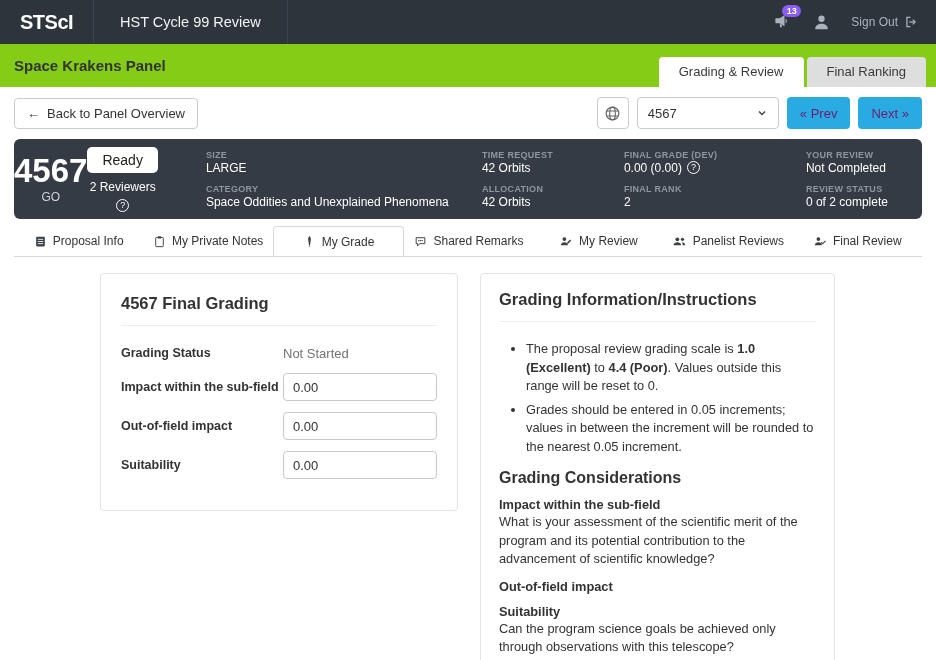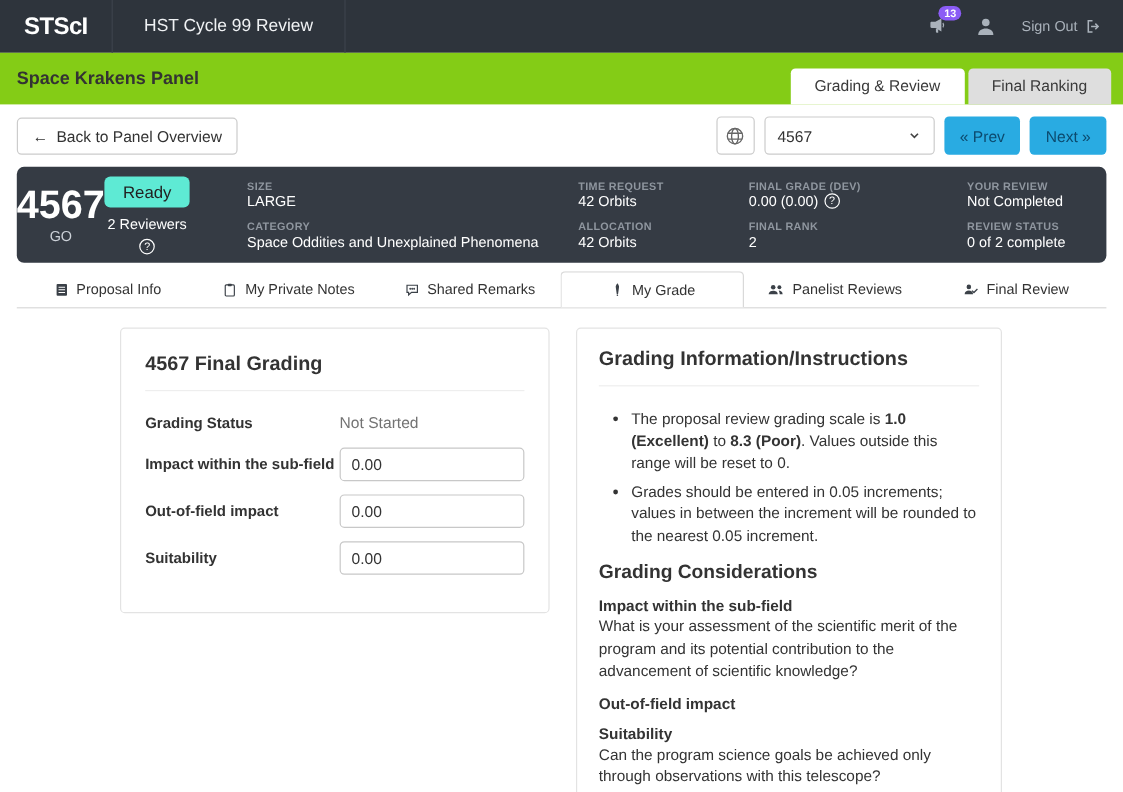--- a/index.html
+++ b/index.html
@@ -24,30 +24,30 @@
   .panel-tabs { align-self:flex-end; display:flex; gap:3px; margin-right:10px; }
   .ptab { height:30px; line-height:30px; padding:0 20px; font-size:13px; color:#3a3a3a; border-radius:4px 4px 0 0; background:#dedede; cursor:pointer; }
   .ptab.active { background:#fff; }
 
   
   .nav-row { display:flex; align-items:center; padding:10px 14px 8px; }
   .btn-outline { display:inline-flex; align-items:center; gap:7px; background:#fff; border:1px solid #ccc; border-radius:4px; padding:0 12px; height:31px; font-size:13px; color:#333; cursor:pointer; }
   .nav-right { margin-left:auto; display:flex; align-items:center; gap:8px; }
   .globe-btn { width:32px; height:32px; display:flex; align-items:center; justify-content:center; background:#fff; border:1px solid #ccc; border-radius:4px; cursor:pointer; }
   .select { width:142px; height:32px; border:1px solid #ccc; border-radius:4px; background:#fff; display:flex; align-items:center; justify-content:space-between; padding:0 10px; font-size:13px; color:#333; cursor:pointer; }
-  .btn-blue { background:#29abe2; color:#0c4a6e; border:none; border-radius:4px; height:32px; padding:0 13px; font-size:13px; cursor:pointer; }
+  .btn-blue { background:#29abe2; color:#701a75; border:none; border-radius:4px; height:32px; padding:0 13px; font-size:13px; cursor:pointer; }
 
   
   .phead { margin:2px 14px 0; background:#353b44; border-radius:6px; height:80px; display:flex; align-items:center; color:#fff; }
   .ph-left { width:100px; text-align:center; }
   .ph-id { font-size:33px; font-weight:700; line-height:1.05; }
   .ph-type { font-size:12px; color:#ccd1d8; margin-top:2px; }
   .ph-div { width:1px; height:58px; background:#4a515b; }
   .ph-status { width:162px; text-align:center; }
-  .ready-btn { background:#5eead4; color:#222; border:none; border-radius:5px; padding:5px 15px; font-size:14px; cursor:pointer; }
+  .ready-btn { background:#ffffff; color:#222; border:none; border-radius:5px; padding:5px 15px; font-size:14px; cursor:pointer; }
   .reviewers { margin-top:7px; font-size:12px; color:#fff; display:flex; align-items:center; justify-content:center; gap:5px;flex-direction:column; }
   .qcircle { display:inline-flex; width:13px; height:13px; border:1px solid currentColor; border-radius:50%; font-size:9px; align-items:center; justify-content:center; line-height:1; }
   .ph-grid { display:grid; grid-template-rows:auto auto; grid-auto-flow:column; grid-auto-columns:max-content; column-gap:16px; row-gap:9px; padding-right:12px; }
   .ph-cell { white-space:nowrap;margin-left:48px; }
   .ph-cell .lbl { font-size:9px; letter-spacing:.3px; color:#8f969f; font-weight:700; text-transform:uppercase; margin-bottom:1px; }
   .ph-cell .val { font-size:12px; color:#fff; display:flex; align-items:center; gap:5px; }
   .ph-grid .c1 { width:212px; }
   .ph-grid .c2 { width:78px; }
   .ph-grid .c3 { width:118px; }
   .ph-grid .c4 { width:92px; }
@@ -232,39 +232,49 @@
     </div>
     <div class="tab">
       <span>
         <svg width="13" height="13" viewBox="0 0 24 24" fill="none" stroke="#3b4148" stroke-width="1.8">
           <rect x="5" y="4.5" width="14" height="17" rx="1.5"></rect>
           <rect x="9" y="2.5" width="6" height="4" rx="1" fill="#3b4148" stroke="none"></rect>
         </svg>
       </span>
       <span>My Private Notes</span>
     </div>
+    <div class="tab active">
+      <span>
+        <svg width="13" height="13" viewBox="0 0 24 24" fill="#3b4148">
+          <path d="M12 2c2.2 3 3 4.5 2.4 6.8L13 19h-2L9.6 8.8C9 6.5 9.8 5 12 2z"></path>
+          <circle cx="12" cy="20.5" r="1.2"></circle>
+        </svg>
+      </span>
+      <span>My Grade</span>
+    </div>
     <div class="tab">
       <span>
         <svg width="13" height="13" viewBox="0 0 24 24" fill="none" stroke="#3b4148" stroke-width="1.8">
           <path d="M4 5h16v11h-9l-4.5 4v-4H4z"></path>
           <circle cx="9" cy="10.5" r="0.6" fill="#3b4148"></circle>
           <circle cx="12" cy="10.5" r="0.6" fill="#3b4148"></circle>
           <circle cx="15" cy="10.5" r="0.6" fill="#3b4148"></circle>
         </svg>
       </span>
       <span>Shared Remarks</span>
     </div>
-    <div class="tab active">
-      <span>
-        <svg width="13" height="13" viewBox="0 0 24 24" fill="#3b4148">
-          <path d="M12 2c2.2 3 3 4.5 2.4 6.8L13 19h-2L9.6 8.8C9 6.5 9.8 5 12 2z"></path>
-          <circle cx="12" cy="20.5" r="1.2"></circle>
-        </svg>
-      </span>
-      <span>My Grade</span>
+    <div class="tab">
+      <span>
+        <svg width="14" height="13" viewBox="0 0 24 24" fill="#3b4148">
+          <circle cx="9" cy="7.5" r="3.5"></circle>
+          <path d="M2.5 19c0-4 3.2-5.8 6.5-5.8s6.5 1.8 6.5 5.8H2.5z"></path>
+          <path d="M14.5 13.5l5-5 2 2-5 5-2.6.6.6-2.6z"></path>
+        </svg>
+      </span>
+      <span>My Review</span>
     </div>
     <div class="tab">
       <span>
         <svg width="15" height="13" viewBox="0 0 26 24" fill="#3b4148">
           <circle cx="9" cy="8" r="3.5"></circle>
           <path d="M2 19c0-4 3.5-5.5 7-5.5s7 1.5 7 5.5H2z"></path>
           <circle cx="18.5" cy="8" r="3"></circle>
           <path d="M17.5 13.2c3 .3 6 1.8 6 5.8h-4.5c0-2.4-.6-4.3-1.5-5.8z"></path>
         </svg>
       </span>
@@ -314,21 +324,21 @@
           <input class="grade-input" type="text" value="0.00" style="">
         </div>
       </div>
 
     </div>
 
     <div class="card info-card">
       <div class="card-title">Grading Information/Instructions</div>
 
       <ul>
-        <li><span>The proposal review grading scale is </span><span class="b">1.0 (Excellent)</span><span> to </span><span class="b">8.3 (Poor)</span><span>. Values outside this range will be reset to 0.</span></li>
+        <li><span>The proposal review grading scale is </span><span class="b">1.0 (Excellent)</span><span> to </span><span class="b">4.4 (Poor)</span><span>. Values outside this range will be reset to 0.</span></li>
         <li>Grades should be entered in 0.05 increments; values in between the increment will be rounded to the nearest 0.05 increment.</li>
       </ul>
 
       <div class="considerations-title">Grading Considerations</div>
 
       <div>
         <div class="cons-heading">Impact within the sub-field</div>
         <div class="cons-text">What is your assessment of the scientific merit of the program and its potential contribution to the advancement of scientific knowledge?</div>
       </div>
       <div>

